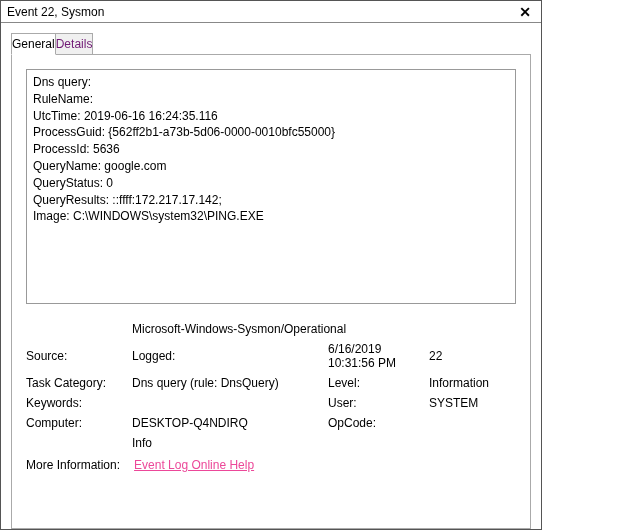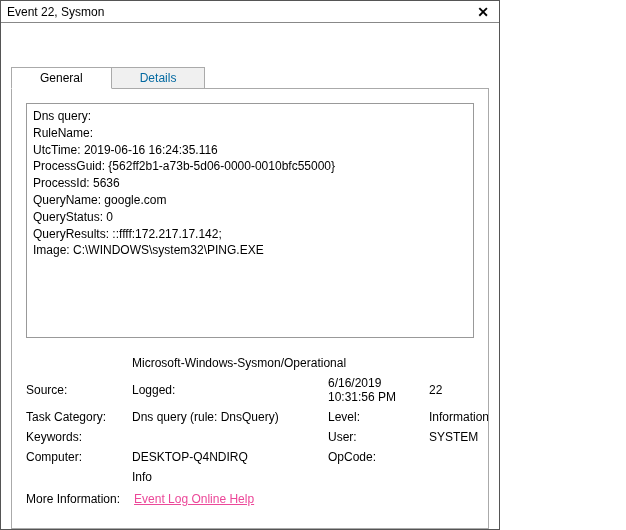--- a/index.html
+++ b/index.html
@@ -6,26 +6,25 @@
     body {
       font-family: "Segoe UI", Tahoma, sans-serif;
       font-size: 12px;
       background: #fff;
       width: 626px;
       height: 530px;
       overflow: hidden;
     }
     .window {
       border: 1px solid #555;
-      width: 500px;
+      width: 542px;
       height: 530px;
       display: flex;
       flex-direction: column;
       background: #fff;
-      gap: 34px;
     }
     .title-bar {
       background: #fff;
       border-bottom: 1px solid #888;
       display: flex;
       align-items: center;
       justify-content: space-between;
       padding: 3px 6px;
       height: 22px;
     }
@@ -46,39 +45,39 @@
       display: flex;
       flex-direction: column;
     }
     .tabs {
       display: flex;
       margin-bottom: 0;
       position: relative;
       z-index: 2;
     }
     .tab {
-      padding: 3px 28px;
+      padding: 3px 0;
       border: 1px solid #aaa;
       border-bottom: none;
       background: #fff;
       font-size: 12px;
       cursor: pointer;
       margin-right: -1px;
       position: relative;
       color: #000;
     }
     .tab.active {
       background: #fff;
       border-bottom: 1px solid #fff;
       margin-bottom: -1px;
       z-index: 3;
     }
     .tab.inactive {
       background: #f0f0f0;
-      color: #0369a1;
+      color: #701a75;
     }
     .tab-content {
       border: 1px solid #aaa;
       flex: 1;
       padding: 14px;
       background: #fff;
       display: flex;
       flex-direction: column;
       overflow: hidden;
     }

